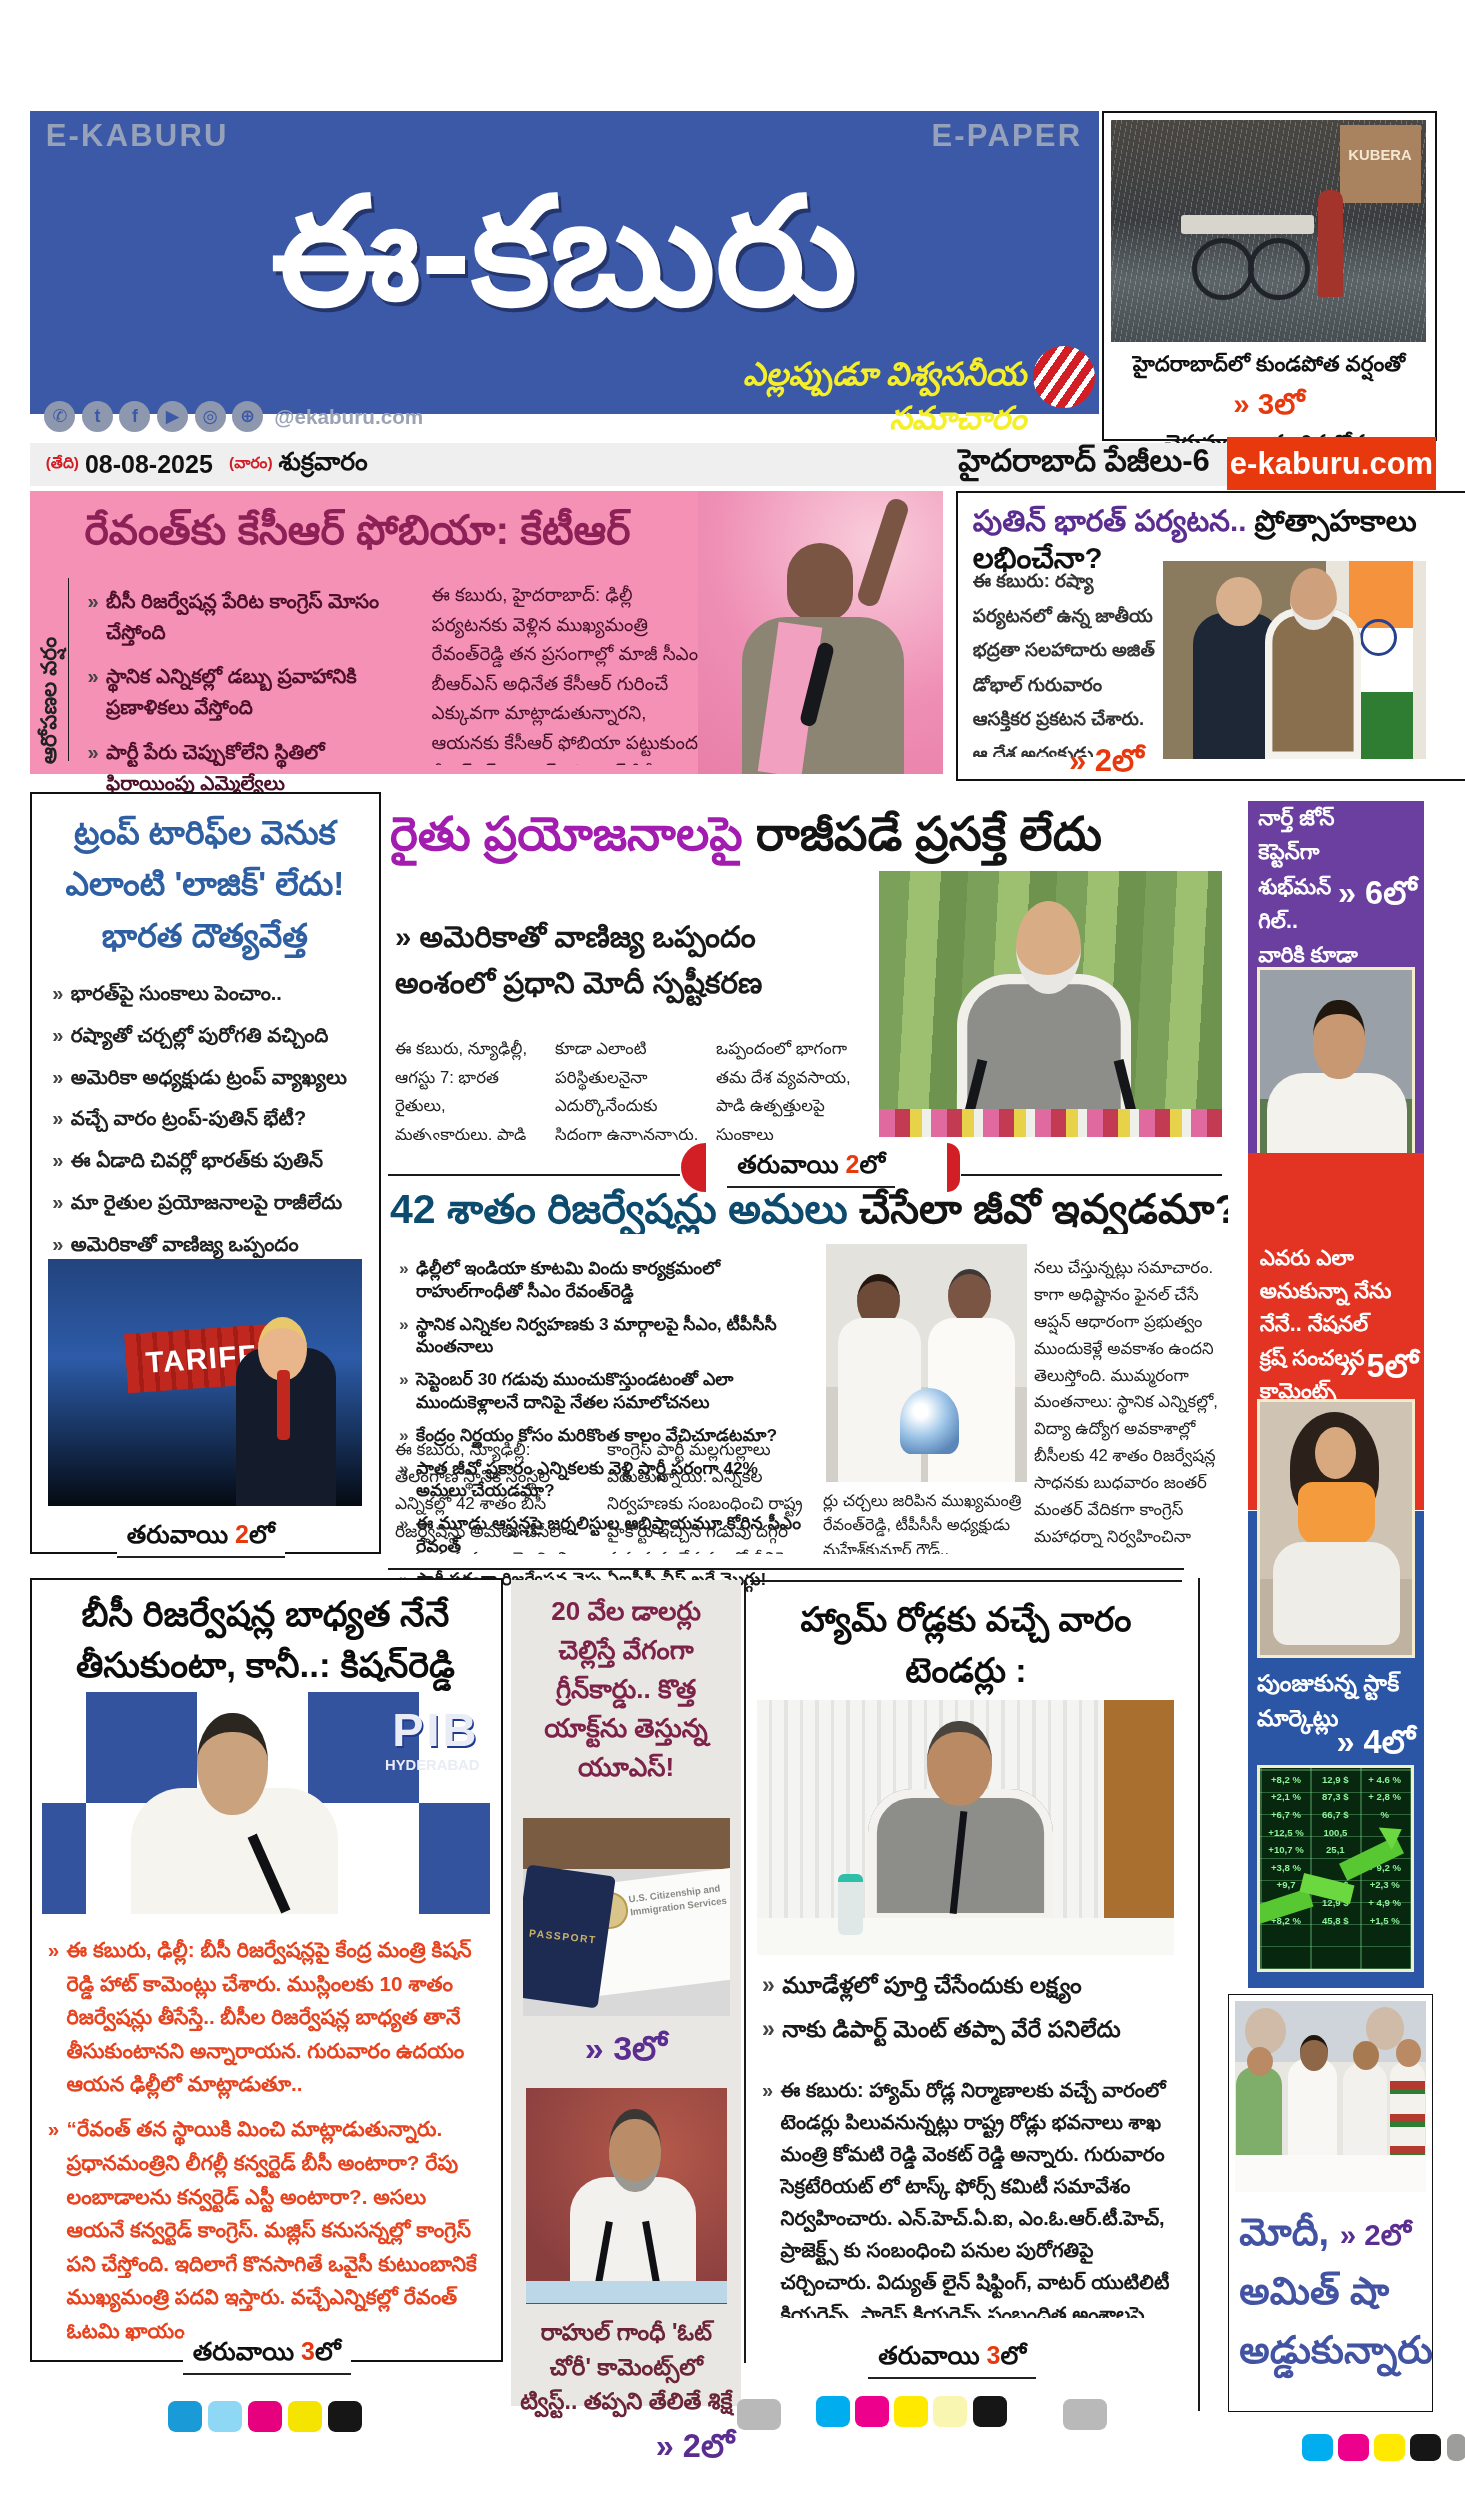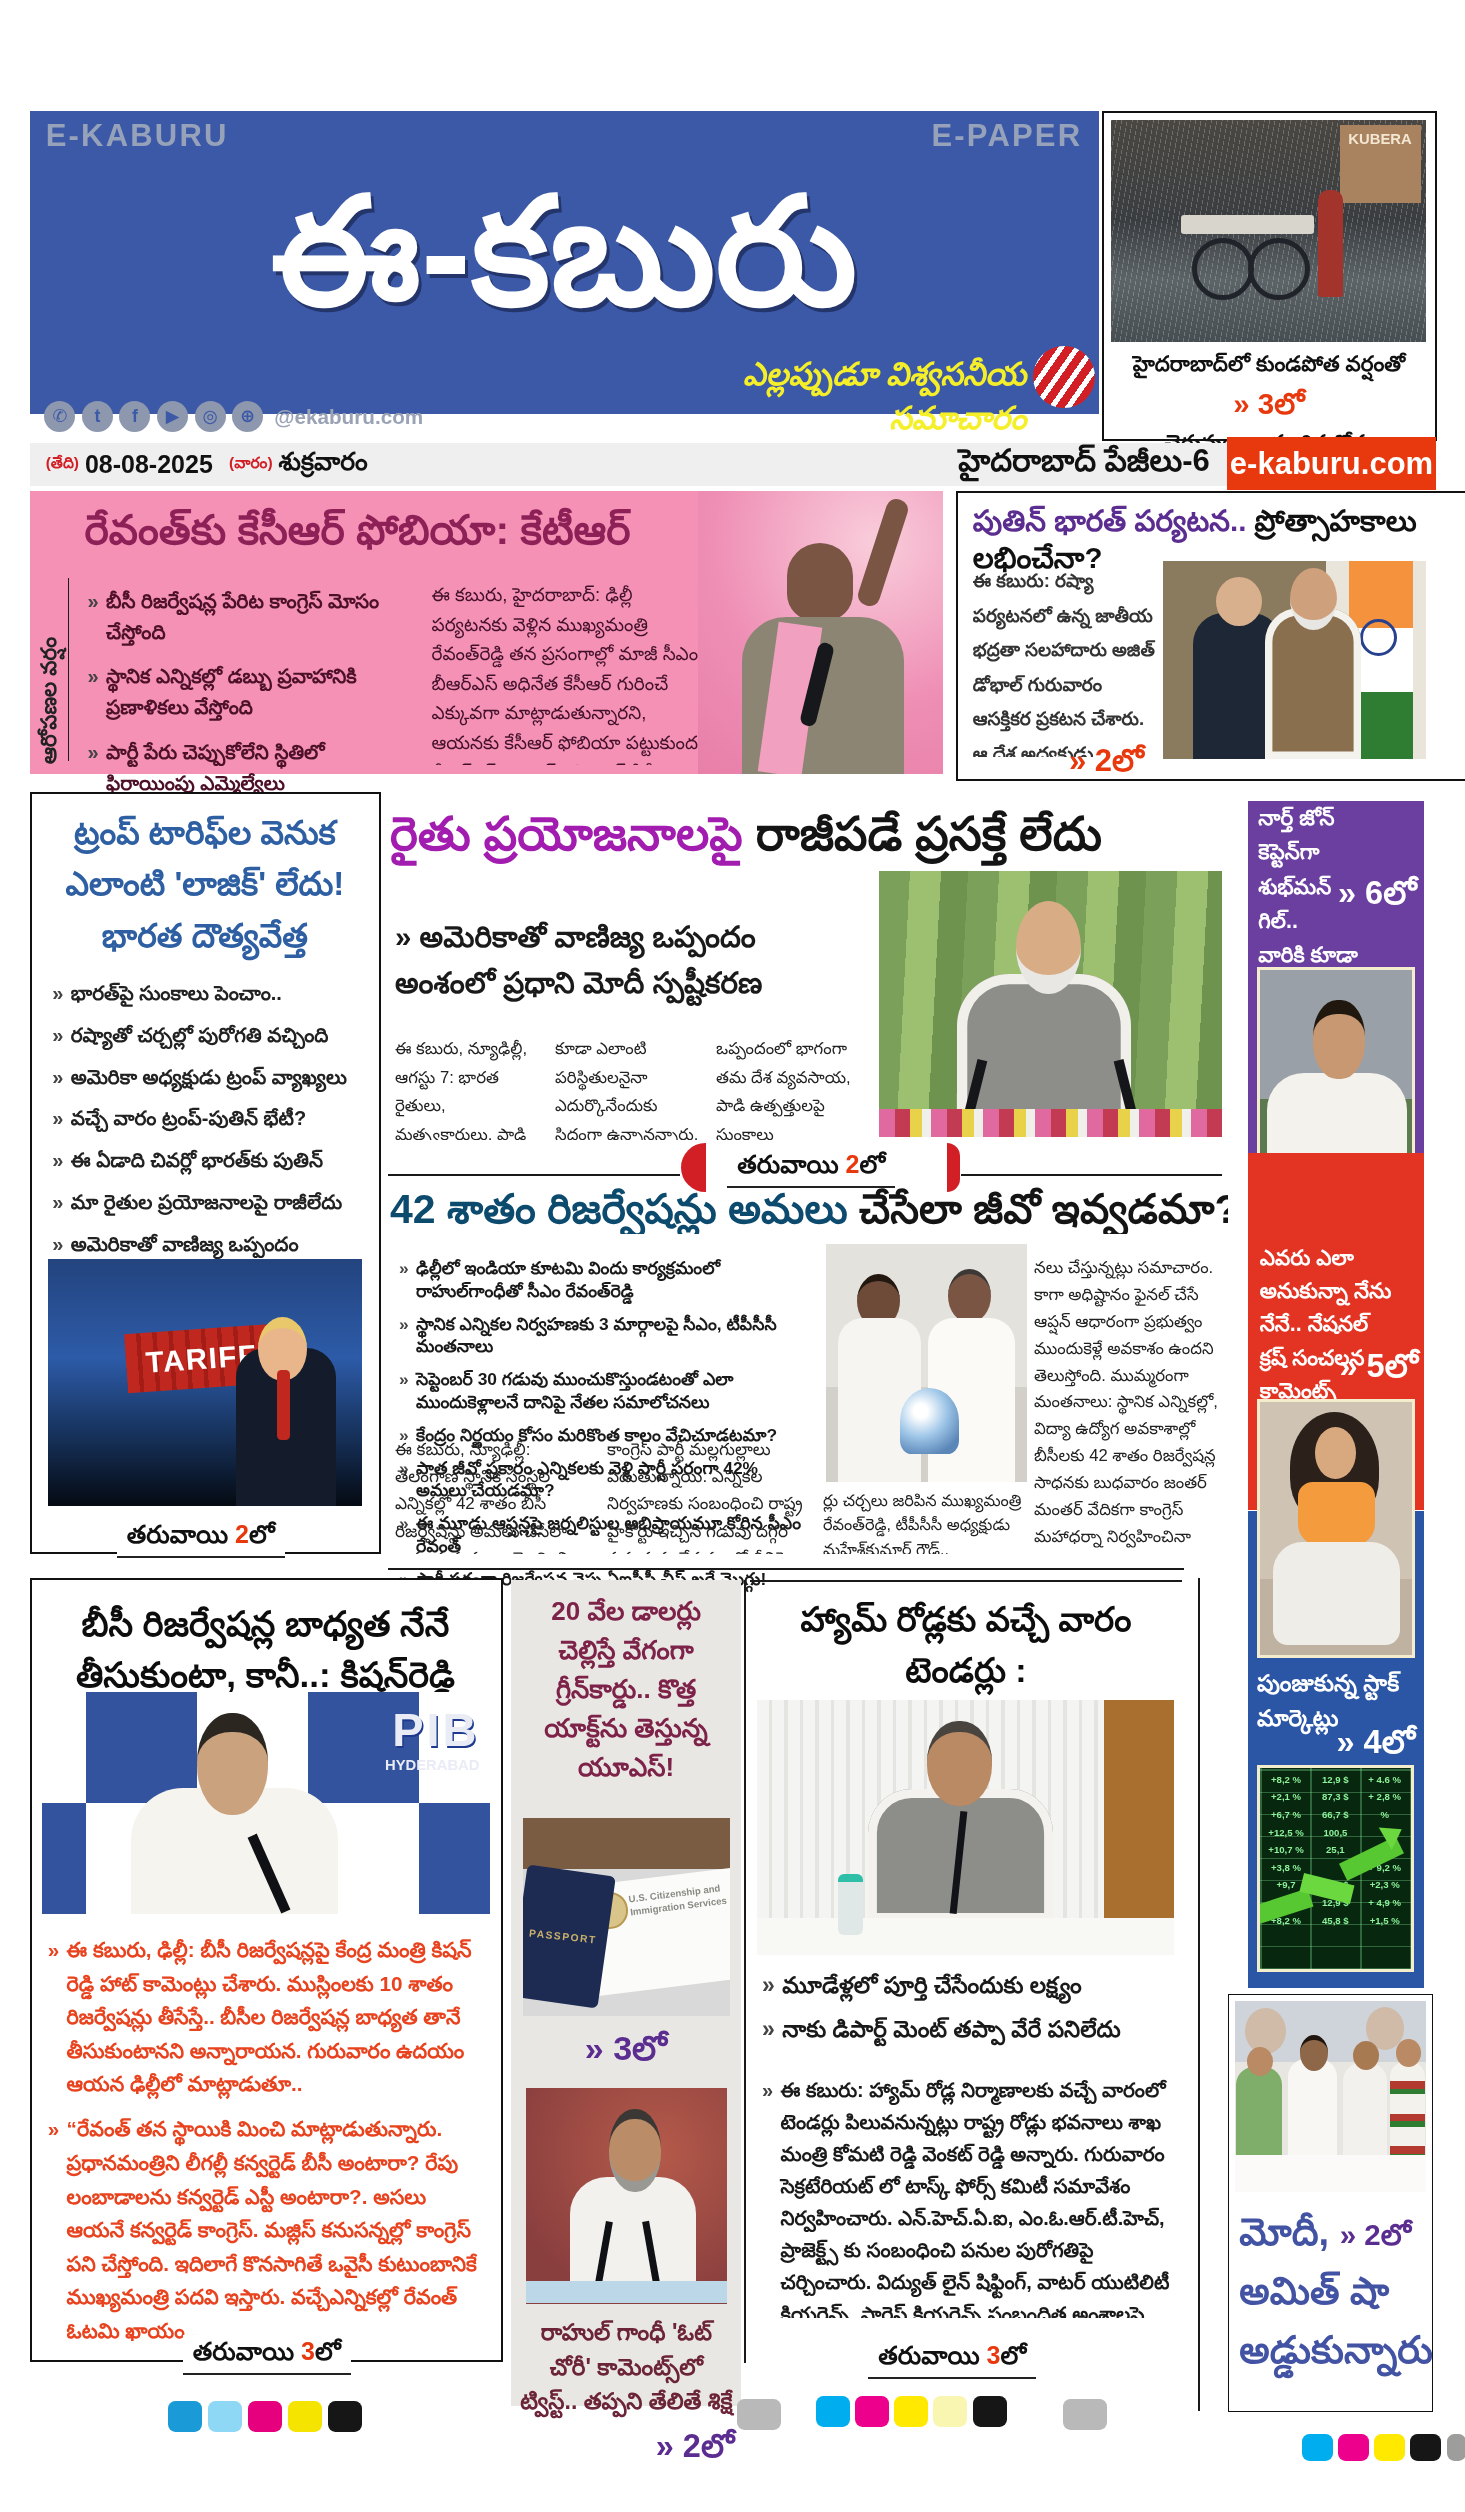--- a/index.html
+++ b/index.html
@@ -54,21 +54,21 @@
       <span style="color:#9aa3b5;font-size:20.7px;font-weight:bold;margin-left:4.4px;">@ekaburu.com</span>
     </div>
     <div class="b" style="left:583px;top:245px;width:414px;text-align:right;font-size:32px;font-weight:bold;font-style:italic;color:#f5ef2a;">ఎల్లప్పుడూ విశ్వసనీయ సమాచారం</div>
     <div class="b" style="left:1003px;top:235px;width:62px;height:62px;border-radius:50%;background:repeating-linear-gradient(125deg,#d21f26 0 8.1px,#fff 8.1px 13.3px);"></div>
   </div>
 
   <div class="bx" style="left:1102px;top:111px;width:335px;height:330px;">
     <div class="ph" style="left:7.4px;top:7.4px;width:315px;height:222px;background:
            repeating-linear-gradient(100deg,rgba(255,255,255,.22) 0 0.7px,rgba(255,255,255,0) 0.7px 5.2px),
            linear-gradient(180deg,#4a4742 0%,#3a3d40 45%,#5c6468 72%,#464e52 100%);">
-      <div class="b" style="right:5.9px;top:4.4px;width:81px;height:78px;background:#a9825f;color:#f3e7d2;text-align:center;font-weight:bold;font-size:14.8px;padding-top:6px;box-sizing:border-box;">
+      <div class="b" style="right:5.9px;top:4.4px;width:81px;height:78px;background:#a9825f;color:#f3e7d2;text-align:center;font-weight:bold;font-size:14.8px;padding-top:22px;box-sizing:border-box;">
         <span>KUBERA</span>
       </div>
       <div class="b" style="left:81px;top:118px;width:52px;height:52px;border:5.9px solid #20242a;border-radius:50%;"></div>
       <div class="b" style="left:137px;top:118px;width:52px;height:52px;border:5.9px solid #20242a;border-radius:50%;"></div>
       <div class="b" style="left:70px;top:95px;width:133px;height:19px;background:#d8d5cc;border-radius:3px;"></div>
       <div class="b" style="left:207px;top:70px;width:25px;height:107px;background:#a3342c;border-radius:10.3px 10.3px 3px 3px;"></div>
     </div>
     <div class="b" style="left:7.4px;top:235px;width:315px;text-align:center;font-weight:bold;font-size:21.4px;line-height:1.55;color:#111;">
       <span>హైదరాబాద్‌లో కుండపోత వర్షంతో</span>
       <span class="pref" style="font-size:29.5px;">» 3లో</span><br>
@@ -247,21 +247,21 @@
     <div class="b" style="left:74px;top:144px;width:59px;height:66px;background:radial-gradient(circle at 35% 35%,#fff 12%,#9fc6e8 45%,#5a86b8 80%);border-radius:50% 50% 20% 20%;"></div>
   </div>
   <div class="b" style="left:823px;top:1488px;width:207px;height:66px;font-size:16.2px;line-height:1.5;color:#222;overflow:hidden;">ర్లు చర్చలు జరిపిన ముఖ్యమంత్రి రేవంత్‌రెడ్డి, టీపీసీసీ అధ్యక్షుడు మహేశ్‌కుమార్ గౌడ్..</div>
   <div class="b" style="left:395px;top:1436px;width:198px;height:118px;font-size:17px;line-height:1.6;color:#222;overflow:hidden;">ఈ కబురు, న్యూఢిల్లీ: తెలంగాణ స్థానిక సంస్థల ఎన్నికల్లో 42 శాతం బీసీ రిజర్వేషన్లు అమలు చేసేలా రాష్ట్ర ప్రభుత్వం ఆమోదించి పంపిన కీలక బిల్లుపై కేంద్రం నుంచి ఎలాంటి స్పందన లేకపోవడంతో.. ఎన్నికల విషయంలో</div>
   <div class="b" style="left:607px;top:1436px;width:198px;height:118px;font-size:17px;line-height:1.6;color:#222;overflow:hidden;">కాంగ్రెస్ పార్టీ మల్లగుల్లాలు పడుతున్నాయి. ఎన్నికల నిర్వహణకు సంబంధించి రాష్ట్ర హైకోర్టు ఇచ్చిన గడువు దగ్గర పడుతున్న నేపథ్యంలో దీనిపై సీరియస్‌గా దృష్టి సారించింది. తదుపరి తీసుకోవాల్సిన కార్యాచరణపై</div>
   <div class="b" style="left:1034px;top:1255px;width:189px;height:299px;font-size:16.6px;line-height:1.62;color:#222;overflow:hidden;">నలు చేస్తున్నట్లు సమాచారం. కాగా అధిష్టానం ఫైనల్ చేసే ఆప్షన్ ఆధారంగా ప్రభుత్వం ముందుకెళ్లే అవకాశం ఉందని తెలుస్తోంది. ముమ్మరంగా మంతనాలు: స్థానిక ఎన్నికల్లో, విద్యా ఉద్యోగ అవకాశాల్లో బీసీలకు 42 శాతం రిజర్వేషన్ల సాధనకు బుధవారం జంతర్ మంతర్ వేదికగా కాంగ్రెస్ మహాధర్నా నిర్వహించినా కేంద్రం నుంచి ఎలాంటి స్పందన లేదు. ఈ నేపథ్యంలో ముఖ్యమంత్రి రేవంత్‌రెడ్డి.. డిప్యూటీ సీఎం భట్టి విక్రమార్క, మంత్రులు పొంగులేటి శ్రీనివాస్‌రెడ్డి, పొన్నం ప్రభాకర్, సీతక్క, కొండా సురేఖ, జూపల్లి కృష్ణారావు, వాకిటి శ్రీహరి, అడ్లూరి లక్ష్మణ్‌కుమార్, ఢిల్లీలో రాష్ట్ర ప్రభుత్వ ప్రత్యేక ప్రతినిధి ఏపీ జితేందర్ రెడ్డిలతో గురువారం ఇక్కడ మంతనాలు జరిపారు. స్థానిక ఎన్నికలకు సంబంధించిన</div>
 
   <div class="hr" style="left:388px;top:1568px;width:796px;height:1.5px;"></div>
 
   <div class="bx" style="left:29.5px;top:1578px;width:473px;height:784px;">
-    <div class="b" style="left:5.9px;top:8.9px;width:456px;text-align:center;font-size:35px;font-weight:bold;color:#0d0d0d;line-height:1.45;margin-top:10px;">
+    <div class="b" style="left:5.9px;top:8.9px;width:456px;text-align:center;font-size:35px;font-weight:bold;color:#0d0d0d;line-height:1.45;">
       <span>బీసీ రిజర్వేషన్ల బాధ్యత నేనే</span><br>
       <span>తీసుకుంటా, కానీ..: కిషన్‌రెడ్డి</span>
     </div>
     <div class="ph" style="left:10.3px;top:112px;width:448px;height:222px;background:repeating-conic-gradient(#ffffff 0% 25%,#33539e 25% 50%) 44px 0/222px 222px;">
       <div class="b" style="right:10.3px;top:10.3px;text-align:right;color:#1d3a8f;font-weight:bold;">
         <div style="font-size:47px;letter-spacing:3px;color:#e9ecf5;text-shadow:1.5px 1.5px 0 #1d3a8f;">PIB</div>
         <div style="font-size:14.8px;color:#e9ecf5;">HYDERABAD</div>
       </div>
       <div class="b" style="left:89px;top:96px;width:207px;height:126px;background:#f6f4ee;border-radius:52px 52px 0 0;"></div>
       <div class="b" style="left:155px;top:20.7px;width:71px;height:83px;background:#caa27e;border-radius:48%;border-top:19px solid #2c2620;"></div>

